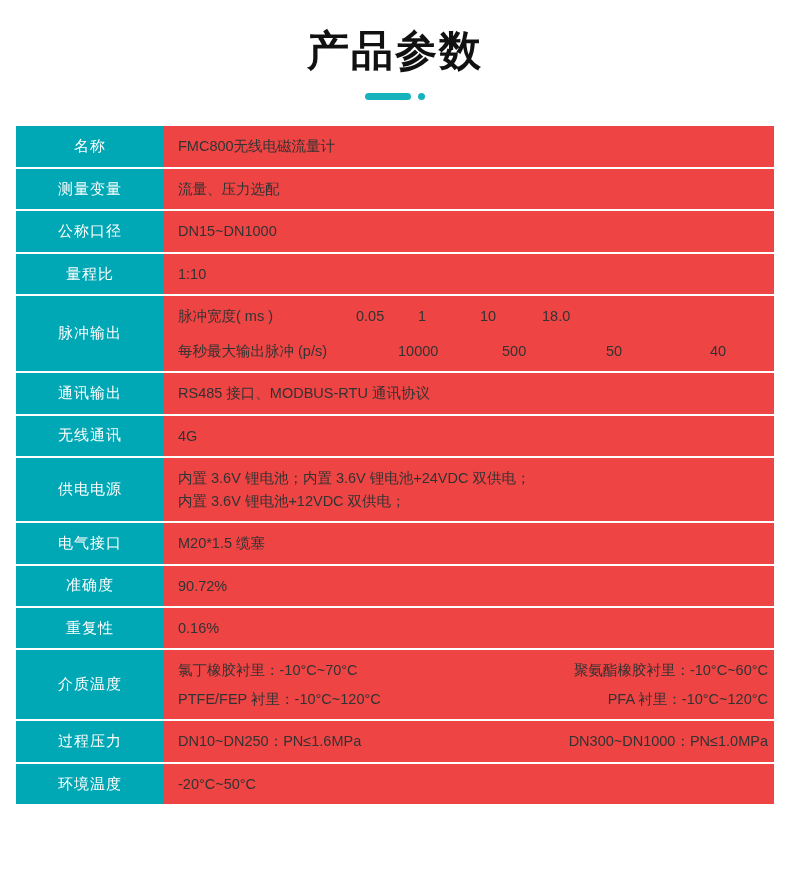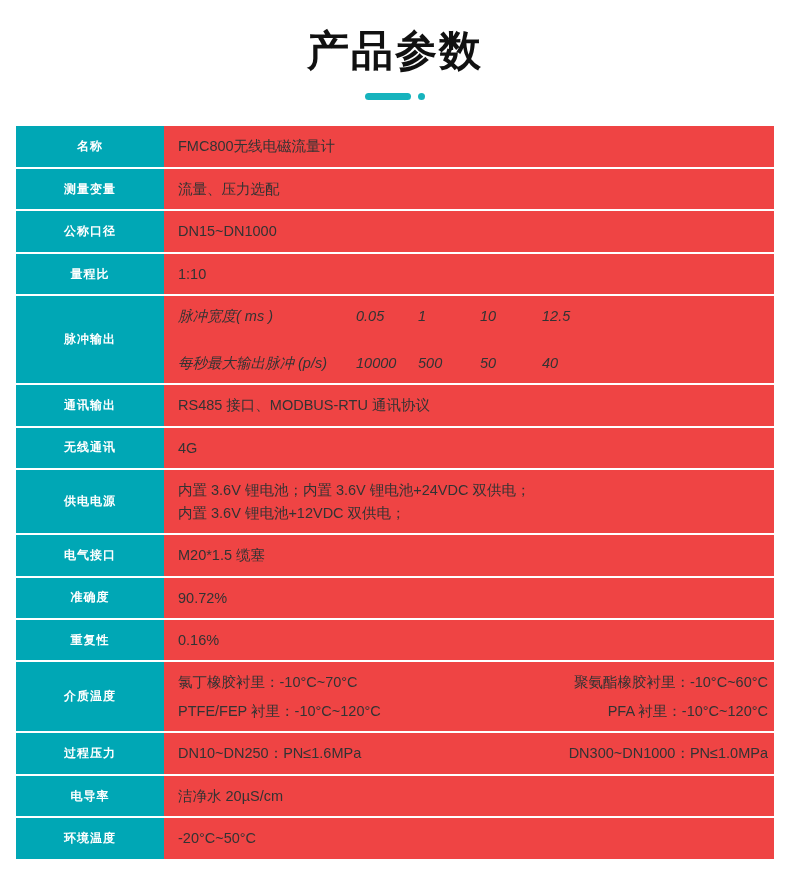--- a/index.html
+++ b/index.html
@@ -64,42 +64,40 @@
   }
   .spec-table td {
     vertical-align: middle;
     padding: 0;
   }
   td.label {
     width: 148px;
     background: #00a7b5;
     color: #ffffff;
     text-align: center;
-    font-size: 12px;
+    font-size: 15px;
     letter-spacing: 1px;
     padding: 9px 4px;
     border-bottom: 2px solid #ffffff;
-    font-weight: bold;
   }
   td.value {
     background: #ef4444;
     color: #333333;
     font-size: 14.5px;
     padding: 9px 0 9px 14px;
     border-bottom: 2px solid #ffffff;
     line-height: 1.55;
   }
   
   .pulse-line {
     display: flex;
     align-items: center;
     white-space: nowrap;
-    font-style: italic;
-  }
-  .pulse-line + .pulse-line { margin-top: 24px; }
+  }
+  .pulse-line + .pulse-line { margin-top: 12px; gap: 42px; }
   .pulse-name { width: 178px; }
   .pulse-col { width: 62px; }
   
   .power-line + .power-line { }
   
   .split-line {
     display: flex;
     white-space: nowrap;
   }
   .split-line + .split-line { margin-top: 6px; }
@@ -140,21 +138,21 @@
       </tr>
 
       <tr>
         <td class="label">脉冲输出</td>
         <td class="value">
           <div class="pulse-line">
             <span class="pulse-name">脉冲宽度( ms )</span>
             <span class="pulse-col">0.05</span>
             <span class="pulse-col">1</span>
             <span class="pulse-col">10</span>
-            <span class="pulse-col">12.5</span>
+            <span class="pulse-col">18.0</span>
           </div>
           <div class="pulse-line">
             <span class="pulse-name">每秒最大输出脉冲 (p/s)</span>
             <span class="pulse-col">10000</span>
             <span class="pulse-col">500</span>
             <span class="pulse-col">50</span>
             <span class="pulse-col">40</span>
           </div>
         </td>
       </tr>
@@ -207,24 +205,20 @@
         <td class="label">过程压力</td>
         <td class="value">
           <div class="split-line">
             <span class="press-a">DN10~DN250：PN≤1.6MPa</span>
             <span class="split-b">DN300~DN1000：PN≤1.0MPa</span>
           </div>
         </td>
       </tr>
 
       <tr>
-        <td class="label">电导率</td>
-        <td class="value">洁净水 20µS/cm</td>
-      </tr>
-      <tr>
         <td class="label">环境温度</td>
         <td class="value">-20°C~50°C</td>
       </tr>
 
     </tbody>
   </table>
 
 </div>
 
 </body></html>

